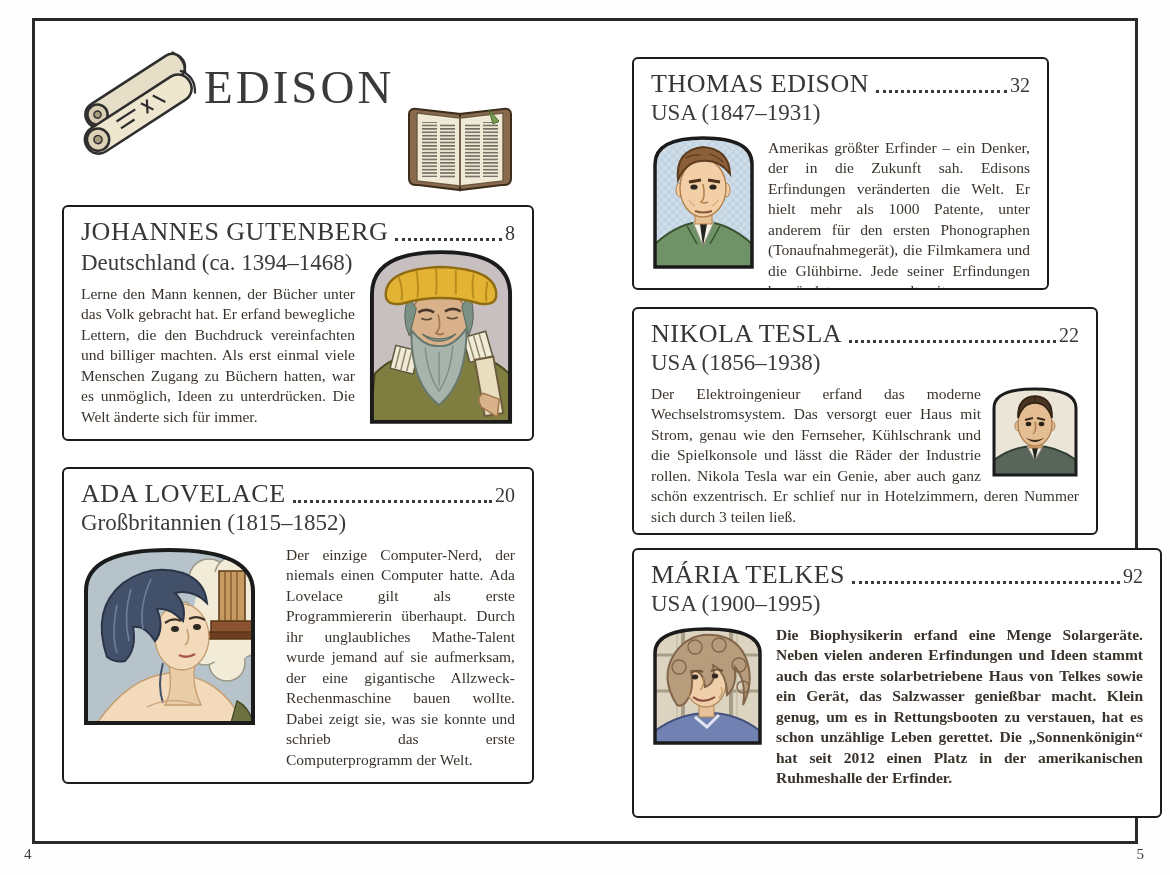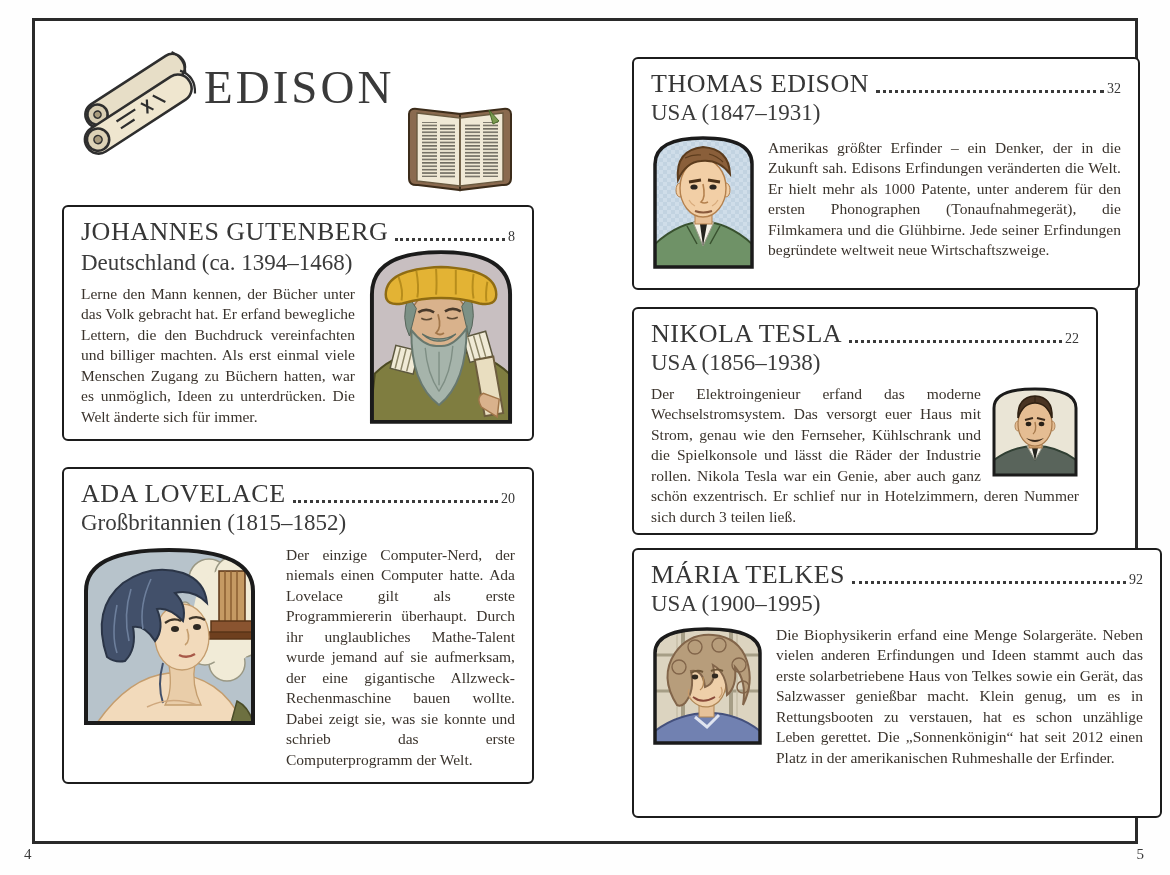--- a/index.html
+++ b/index.html
@@ -8,27 +8,27 @@
   .frame{position:absolute;left:32px;top:18px;width:1106px;height:826px;
          border:3px solid #2a2a2a;box-sizing:border-box;background:#fff;}
   .page-title{position:absolute;left:204px;top:60px;margin:0;font-weight:normal;
               font-size:47px;letter-spacing:3px;color:#3a3a3a;}
   .scroll-art{position:absolute;left:60px;top:36px;width:154px;height:130px;}
   .book-art{position:absolute;left:400px;top:100px;width:120px;height:100px;}
   .card{position:absolute;background:#fff;border:2.5px solid #1c1c1c;border-radius:6px;
         box-sizing:border-box;padding:11px 17px;overflow:hidden;}
   .card1{left:62px;top:205px;width:472px;height:236px;}
   .card2{left:62px;top:467px;width:472px;height:317px;}
-  .card3{left:632px;top:57px;width:508px;height:233px;}
+  .card3{left:632px;top:57px;width:417px;height:233px;}
   .card4{left:632px;top:307px;width:466px;height:228px;}
   .card5{left:632px;top:548px;width:530px;height:270px;}
   .trow{display:flex;align-items:flex-end;line-height:1.05;}
   .tname{font-size:26px;letter-spacing:.5px;white-space:nowrap;color:#363636;}
   .dots{flex:1 1 auto;height:0;border-bottom:3px dotted #3a3a3a;margin:0 3px 4px 7px;}
-  .tpage{font-size:14px;color:#363636;padding-bottom:1px;}
+  .tpage{font-size:20px;color:#363636;padding-bottom:1px;}
   .origin{font-size:23px;color:#3b3b3b;margin-top:3px;line-height:1.15;}
   .body{font-size:15.5px;line-height:20.5px;text-align:justify;margin:7px 0 0 0;}
   .crow{display:flex;gap:12px;margin-top:2px;align-items:flex-start;}
   .tcol{flex:1 1 auto;min-width:0;}
   .portrait{flex:0 0 auto;display:block;}
   .float-portrait{float:right;margin:2px 0 4px 10px;}
   .clearfix::after{content:"";display:block;clear:both;}
   .pn{position:absolute;top:846px;font-size:15px;color:#3a3a3a;}
   .pn-l{left:24px;}
   .pn-r{right:26px;}
@@ -258,21 +258,21 @@
     </div>
   </section>
 
   <section class="card card5">
     <div class="trow">
       <span class="tname">MÁRIA TELKES</span>
       <span class="dots"></span>
       <span class="tpage">92</span>
     </div>
     <div class="origin">USA (1900–1995)</div>
-    <div class="crow" style="margin-top:7px;">
+    <div class="crow" style="margin-top:7px;font-weight:bold;">
       <svg class="portrait" width="113" height="122" viewBox="0 0 113 122">
         <defs>
             <clipPath id="cpM">
               <path d="M4,28 Q4,4 56,4 Q109,4 109,28 L109,118 L4,118 Z"></path>
             </clipPath>
           </defs>
         <path d="M4,28 Q4,4 56,4 Q109,4 109,28 L109,118 L4,118 Z" fill="#dcd4c0"></path>
         <g clip-path="url(#cpM)">
           <path d="M32,4 V118 M80,4 V118" stroke="#a69e86" stroke-width="4"></path>
           <path d="M4,30 H109 M4,66 H109" stroke="#a69e86" stroke-width="3"></path>

